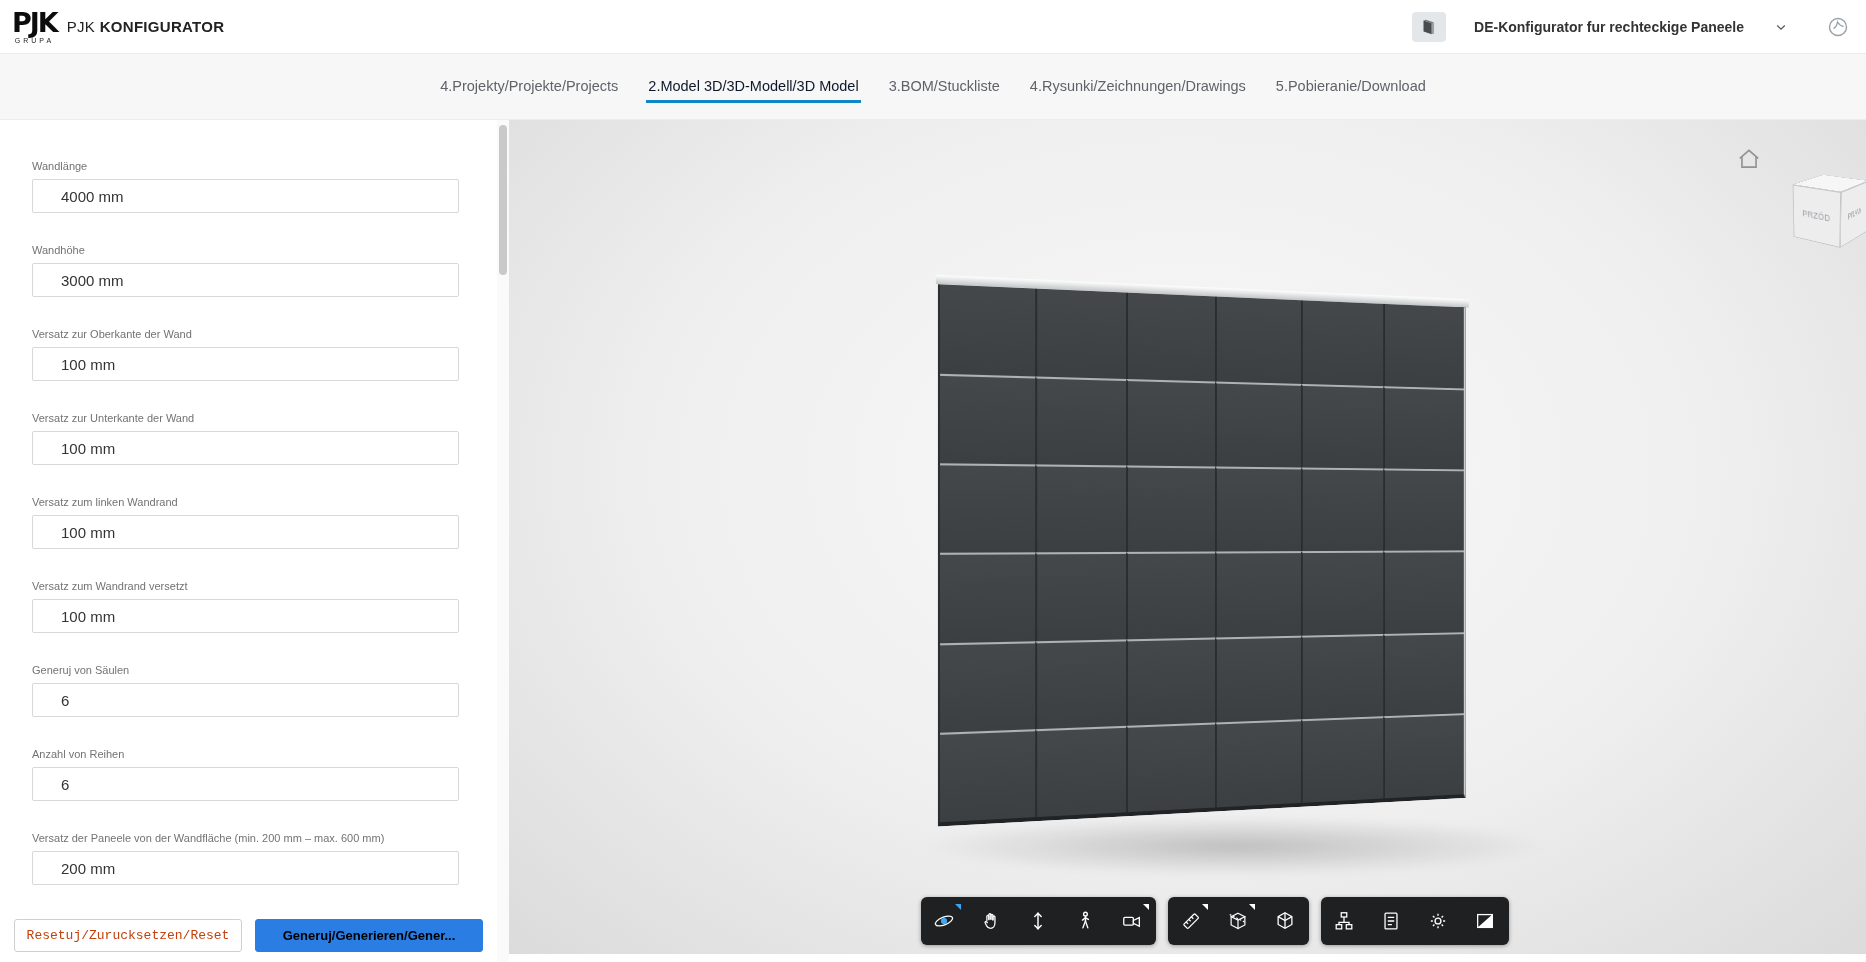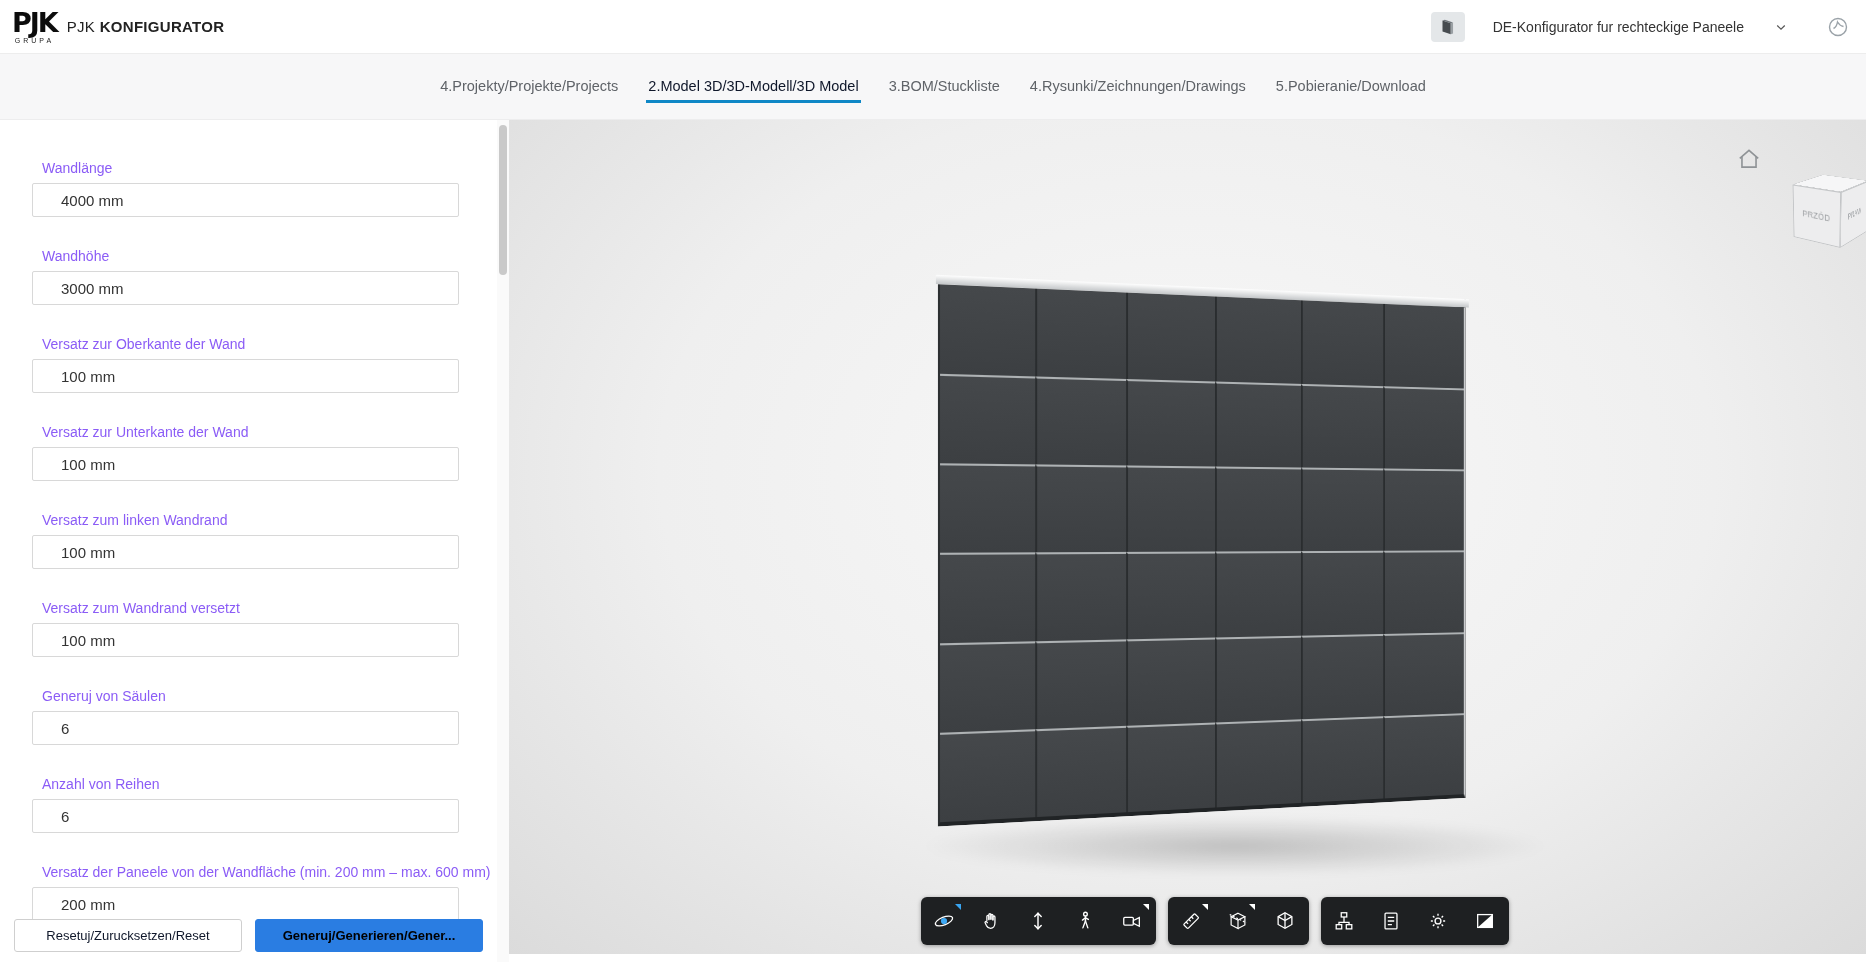--- a/index.html
+++ b/index.html
@@ -16,21 +16,21 @@
   .header {
     height: 54px; display: flex; align-items: center;
     background: #fff; border-bottom: 1px solid #ededed;
     padding: 0 16px 0 12px;
   }
   .logo { display: flex; flex-direction: column; align-items: center; line-height: 1; }
   .logo-main { font-weight: 800; font-size: 27px; letter-spacing: -2px; color: #0c0c0c; font-family: "DejaVu Sans", sans-serif; }
   .logo-sub { font-size: 7px; letter-spacing: 3px; color: #1a1a1a; margin-top: 1px; }
   .app-title { margin-left: 10px; font-size: 15px; letter-spacing: .3px; color: #222; }
   .app-title .bold { font-weight: bold; }
-  .header-right { margin-left: auto; display: flex; align-items: center; gap: 28px; }
+  .header-right { margin-left: auto; display: flex; align-items: center; gap: 28px; font-weight: bold; }
   .panel-chip { width: 34px; height: 30px; border-radius: 4px; background: #e4e7e9;
     display: flex; align-items: center; justify-content: center; }
   .config-label { font-size: 14px; color: #333; }
   .chev { width: 18px; height: 18px; cursor: pointer; }
   .help-circle { width: 24px; height: 24px; margin-left: 8px; cursor: pointer; }
 
   
   .tabbar {
     height: 66px; background: #f7f7f8; border-bottom: 1px solid #ededee;
     display: flex; justify-content: center; align-items: center; gap: 26px;
@@ -38,31 +38,31 @@
   .tab { font-size: 14.5px; color: #5f6368; padding: 8px 2px 6px;
     border-bottom: 3px solid transparent; cursor: pointer; white-space: nowrap; }
   .tab.active { color: #0f172a; font-weight: normal; border-bottom-color: #0e87c6; }
 
   
   .content { display: flex; height: 842px; background: #fff; }
 
   
   .sidebar { width: 497px; background: #fff; position: relative; padding: 40px 0 0 32px; flex: none; }
   .field { margin-bottom: 31px; }
-  .field-label { font-size: 14px; color: #8b5cf6; margin-bottom: 7px; margin-left: 10px; }
+  .field-label { font-size: 11px; color: #737373; margin-bottom: 7px; }
   .field-input {
     width: 427px; height: 34px; border: 1px solid #d8d8d8; border-radius: 2px;
     padding: 0 28px; font-size: 15px; color: #333; font-family: inherit; background: #fff;
     outline: none; display: block;
   }
   .sidebar-buttons { position: absolute; bottom: 10px; left: 14px; display: flex; gap: 13px; background:#fff; }
   .btn { height: 33px; border-radius: 3px; font-size: 13px; display: flex;
     align-items: center; justify-content: center; cursor: pointer; font-family: inherit;
     white-space: nowrap; overflow: hidden; }
-  .btn-reset { width: 228px; background: #fff; border: 1px solid #cfcfcf; color: #0f172a; }
+  .btn-reset { width: 228px; background: #fff; border: 1px solid #cfcfcf; color: #c2410c; font-family: Liberation Mono, monospace; }
   .btn-generate { width: 228px; background: #2a7de2; border: 1px solid #2a7de2; color: #000000; font-weight: bold; }
 
   
   .scroll-strip { width: 12px; background: #fafafa; position: relative; flex: none; }
   .scroll-thumb { position: absolute; top: 5px; left: 2px; width: 8px; height: 150px;
     border-radius: 4px; background: #c9c9c9; cursor: pointer; }
 
   
   .viewer {
     flex: 1; position: relative; margin-bottom: 8px; overflow: hidden;

